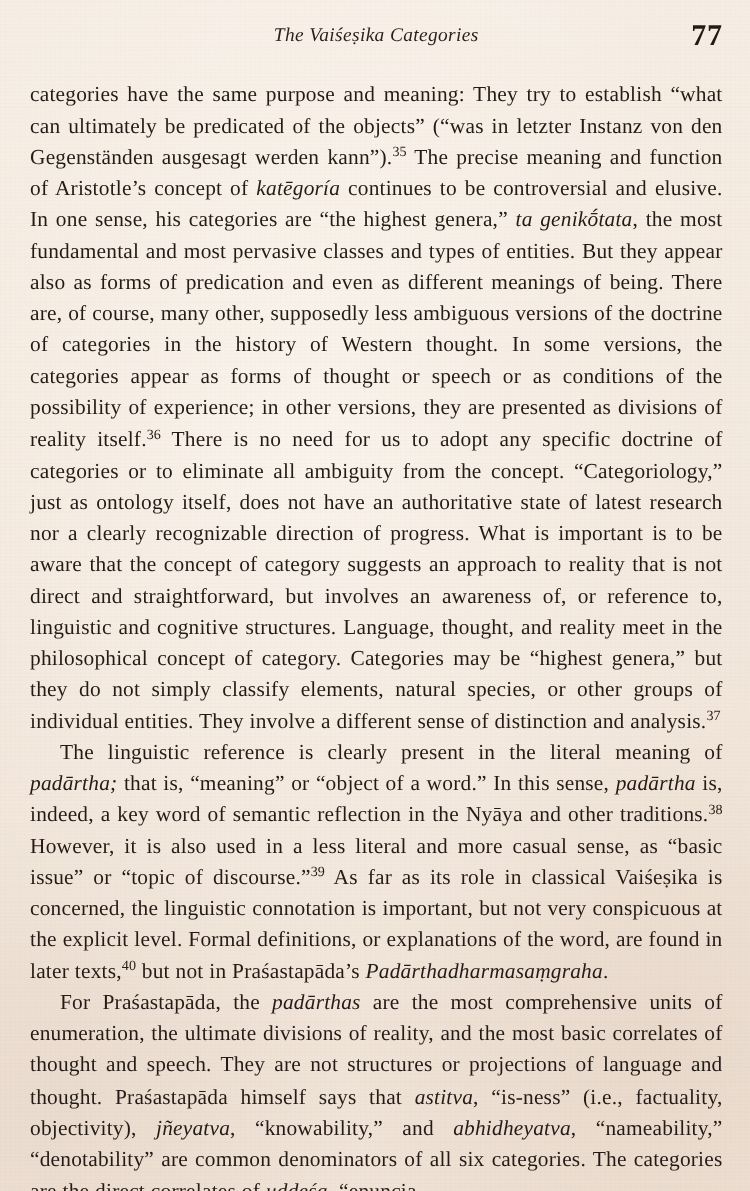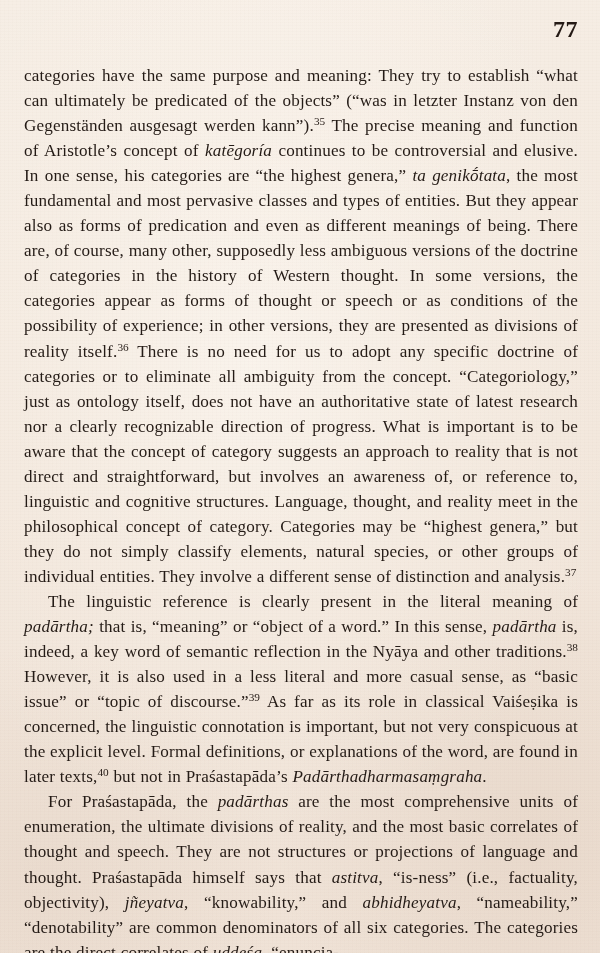--- a/index.html
+++ b/index.html
@@ -99,20 +99,21 @@
     margin-top: 23px;
   }
 </style>
 </head>
 <body>
 
 <div class="page">
   <div class="grain"></div>
 
   <div class="running-head">
+    <div class="running-head-title">The Vaiśeṣika Categories</div>
     <div class="running-head-folio">77</div>
   </div>
 
   <div class="textblock">
     <p class="para">categories have the same purpose and meaning: They try to establish “what can ultimately be predicated of the objects” (“was in letzter Instanz von den Gegenständen ausgesagt werden kann”).<sup>35</sup> The precise meaning and function of Aristotle’s concept of <i>katēgoría</i> continues to be controversial and elusive. In one sense, his categories are “the highest genera,” <i>ta genikṓtata</i>, the most fundamental and most pervasive classes and types of entities. But they appear also as forms of predication and even as different meanings of being. There are, of course, many other, supposedly less ambiguous versions of the doctrine of categories in the history of Western thought. In some versions, the categories appear as forms of thought or speech or as conditions of the possibility of experience; in other versions, they are presented as divisions of reality itself.<sup>36</sup> There is no need for us to adopt any specific doctrine of categories or to eliminate all ambiguity from the concept. “Categoriology,” just as ontology itself, does not have an authoritative state of latest research nor a clearly recognizable direction of progress. What is important is to be aware that the concept of category suggests an approach to reality that is not direct and straightforward, but involves an awareness of, or reference to, linguistic and cognitive structures. Language, thought, and reality meet in the philosophical concept of category. Categories may be “highest genera,” but they do not simply classify elements, natural species, or other groups of individual entities. They involve a different sense of distinction and analysis.<sup>37</sup></p>
     <p class="para indent">The linguistic reference is clearly present in the literal meaning of <i>padārtha;</i> that is, “meaning” or “object of a word.” In this sense, <i>padārtha</i> is, indeed, a key word of semantic reflection in the Nyāya and other traditions.<sup>38</sup> However, it is also used in a less literal and more casual sense, as “basic issue” or “topic of discourse.”<sup>39</sup> As far as its role in classical Vaiśeṣika is concerned, the linguistic connotation is important, but not very conspicuous at the explicit level. Formal definitions, or explanations of the word, are found in later texts,<sup>40</sup> but not in Praśastapāda’s <i>Padārthadharmasaṃgraha</i>.</p>
     <p class="para indent">For Praśastapāda, the <i>padārthas</i> are the most comprehensive units of enumeration, the ultimate divisions of reality, and the most basic correlates of thought and speech. They are not structures or projections of language and thought. Praśastapāda himself says that <i>astitva</i>, “is-ness” (i.e., factuality, objectivity), <i>jñeyatva</i>, “knowability,” and <i>abhidheyatva</i>, “nameability,” “denotability” are common denominators of all six categories. The categories are the direct correlates of <i>uddeśa</i>, “enuncia-</p>
   </div>
 </div>
 

